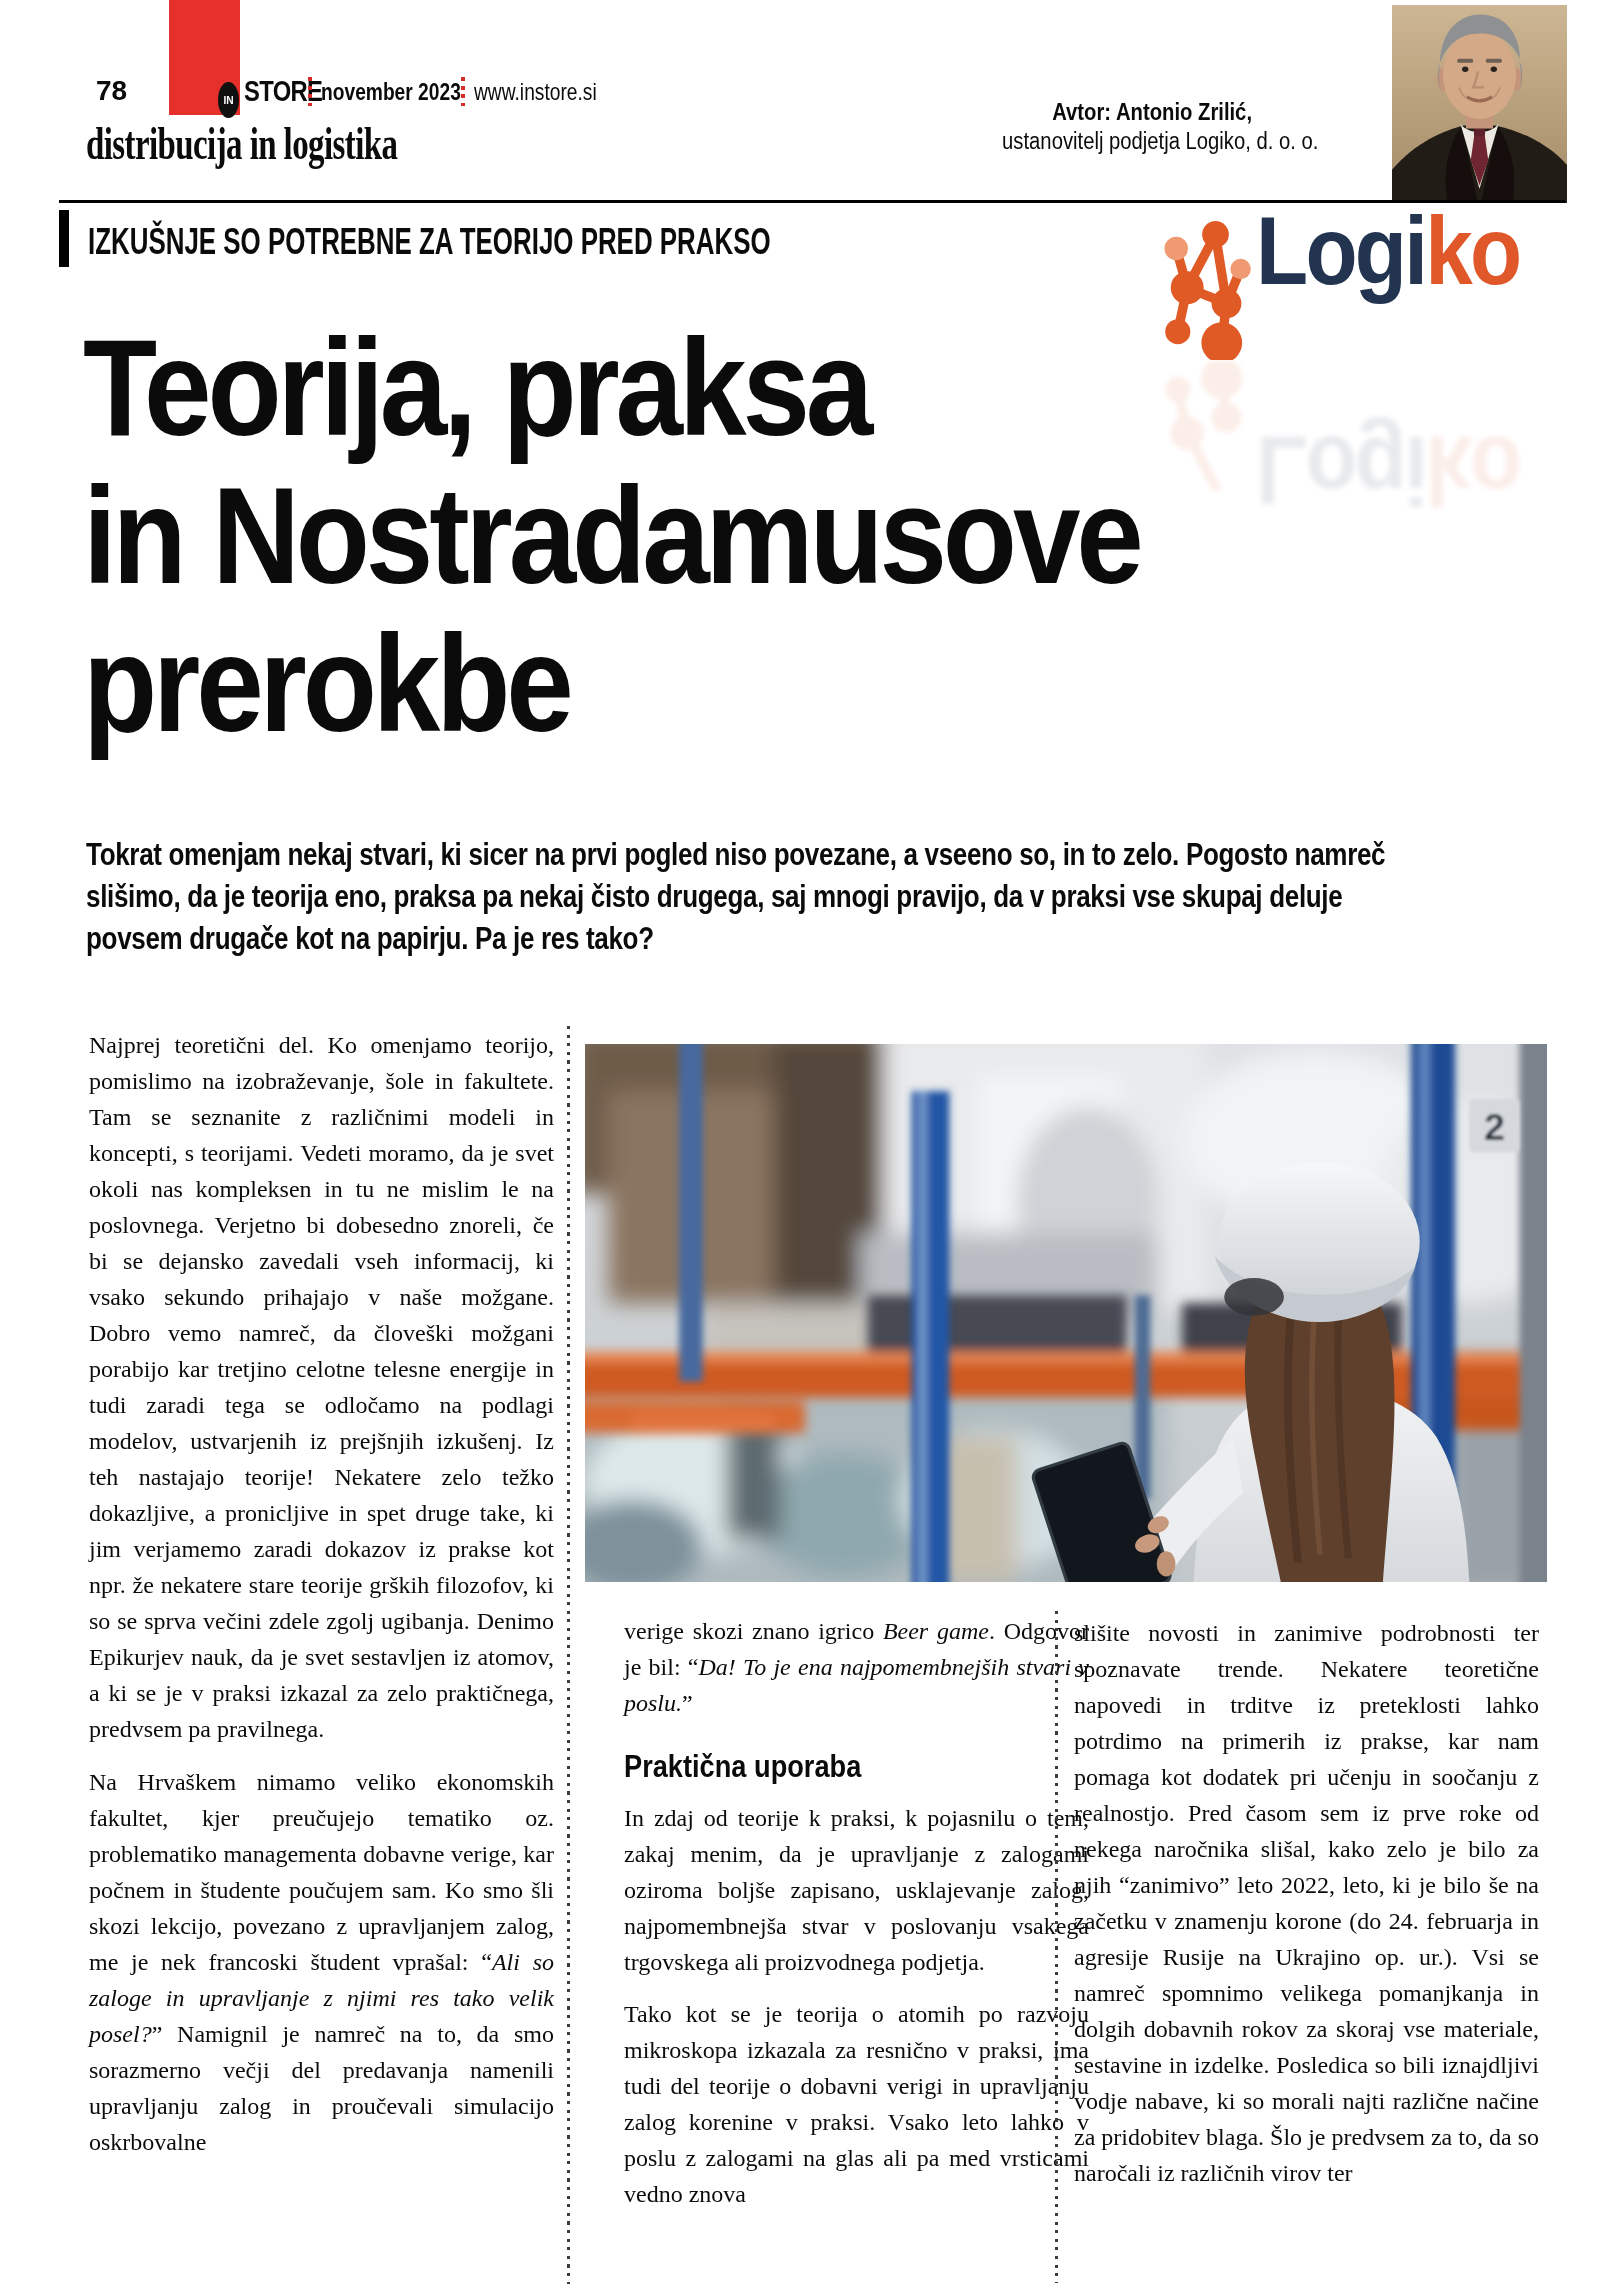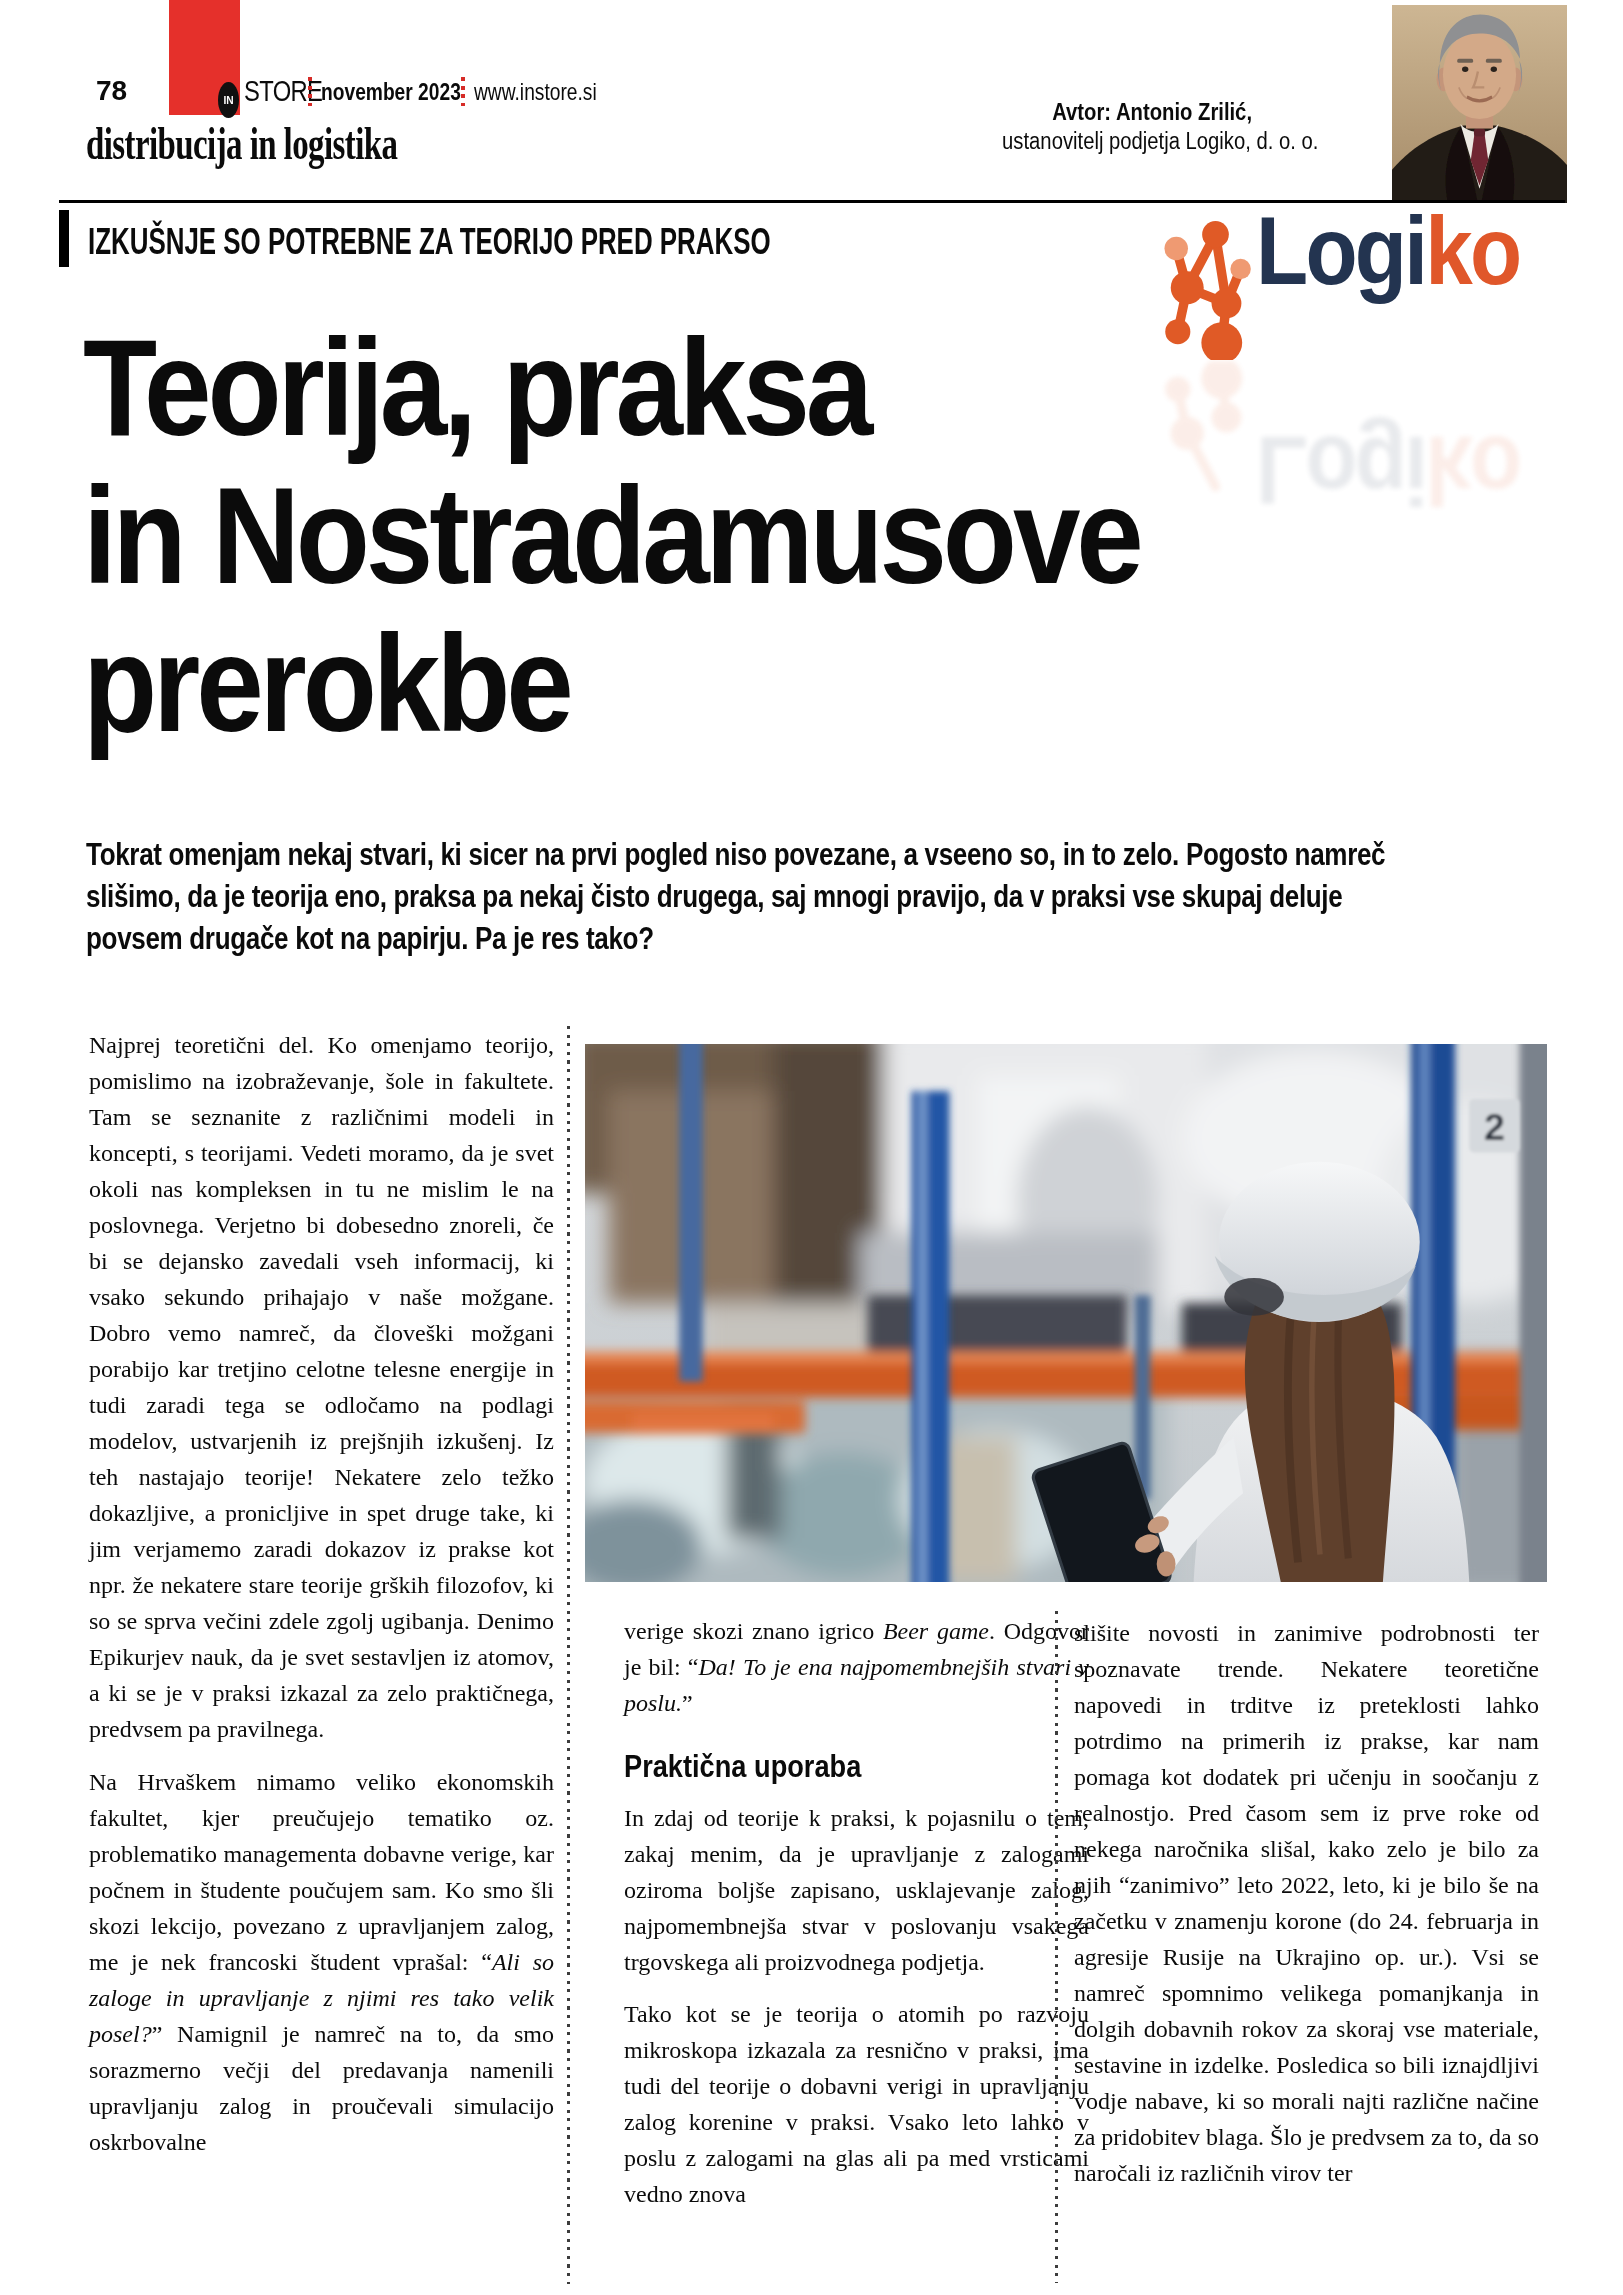--- a/index.html
+++ b/index.html
@@ -11,21 +11,21 @@
   .cx  { display:inline-block; transform-origin:0 50%; white-space:nowrap; }
 
   
   .page-number { left:96px; top:75px; font-size:28px; font-weight:bold; }
   .red-box { left:169px; top:0; width:71px; height:115px; background:#e5302b; }
   .in-circle {
     left:218px; top:82px; width:21px; height:36px; border-radius:50%;
     background:#101010; color:#fff; font-size:10.2px; font-weight:bold;
     display:flex; align-items:center; justify-content:center; letter-spacing:0;
   }
-  .brand { left:244px; top:75px; font-size:29px; font-weight:normal; }
+  .brand { left:244px; top:75px; font-size:29px; font-weight:bold; }
   .brand .cx { transform:scaleX(.82); letter-spacing:-0.8px; }
   .issue { left:321px; top:78px; font-size:24px; font-weight:bold; }
   .issue .cx { transform:scaleX(.80); }
   .website { left:474px; top:78px; font-size:24px; font-weight:500; }
   .website .cx { transform:scaleX(.80); }
   .red-vdots {
     width:3.9px; height:29px; top:77px;
     background-image:repeating-linear-gradient(to bottom,#d62b27 0 3.9px,transparent 3.9px 8.6px);
   }
   .author-block { left:895px; top:98px; width:488px; text-align:center; line-height:29px; }

